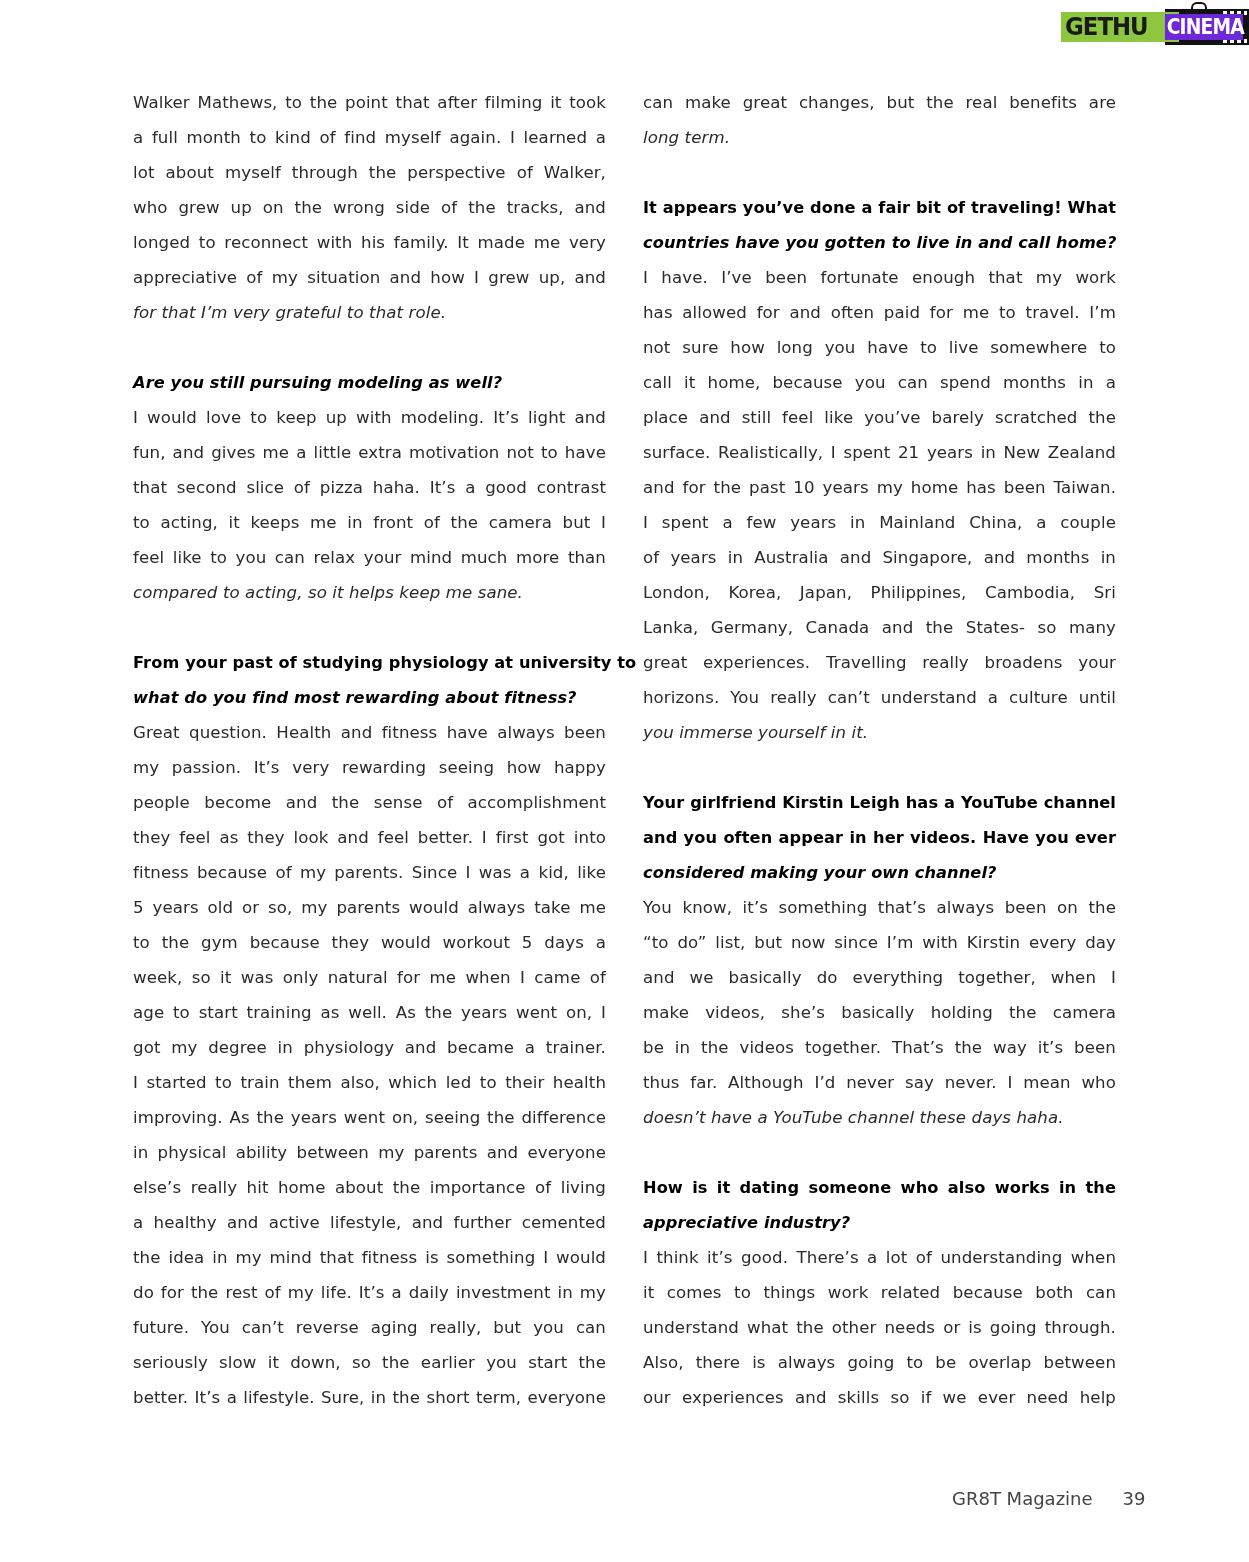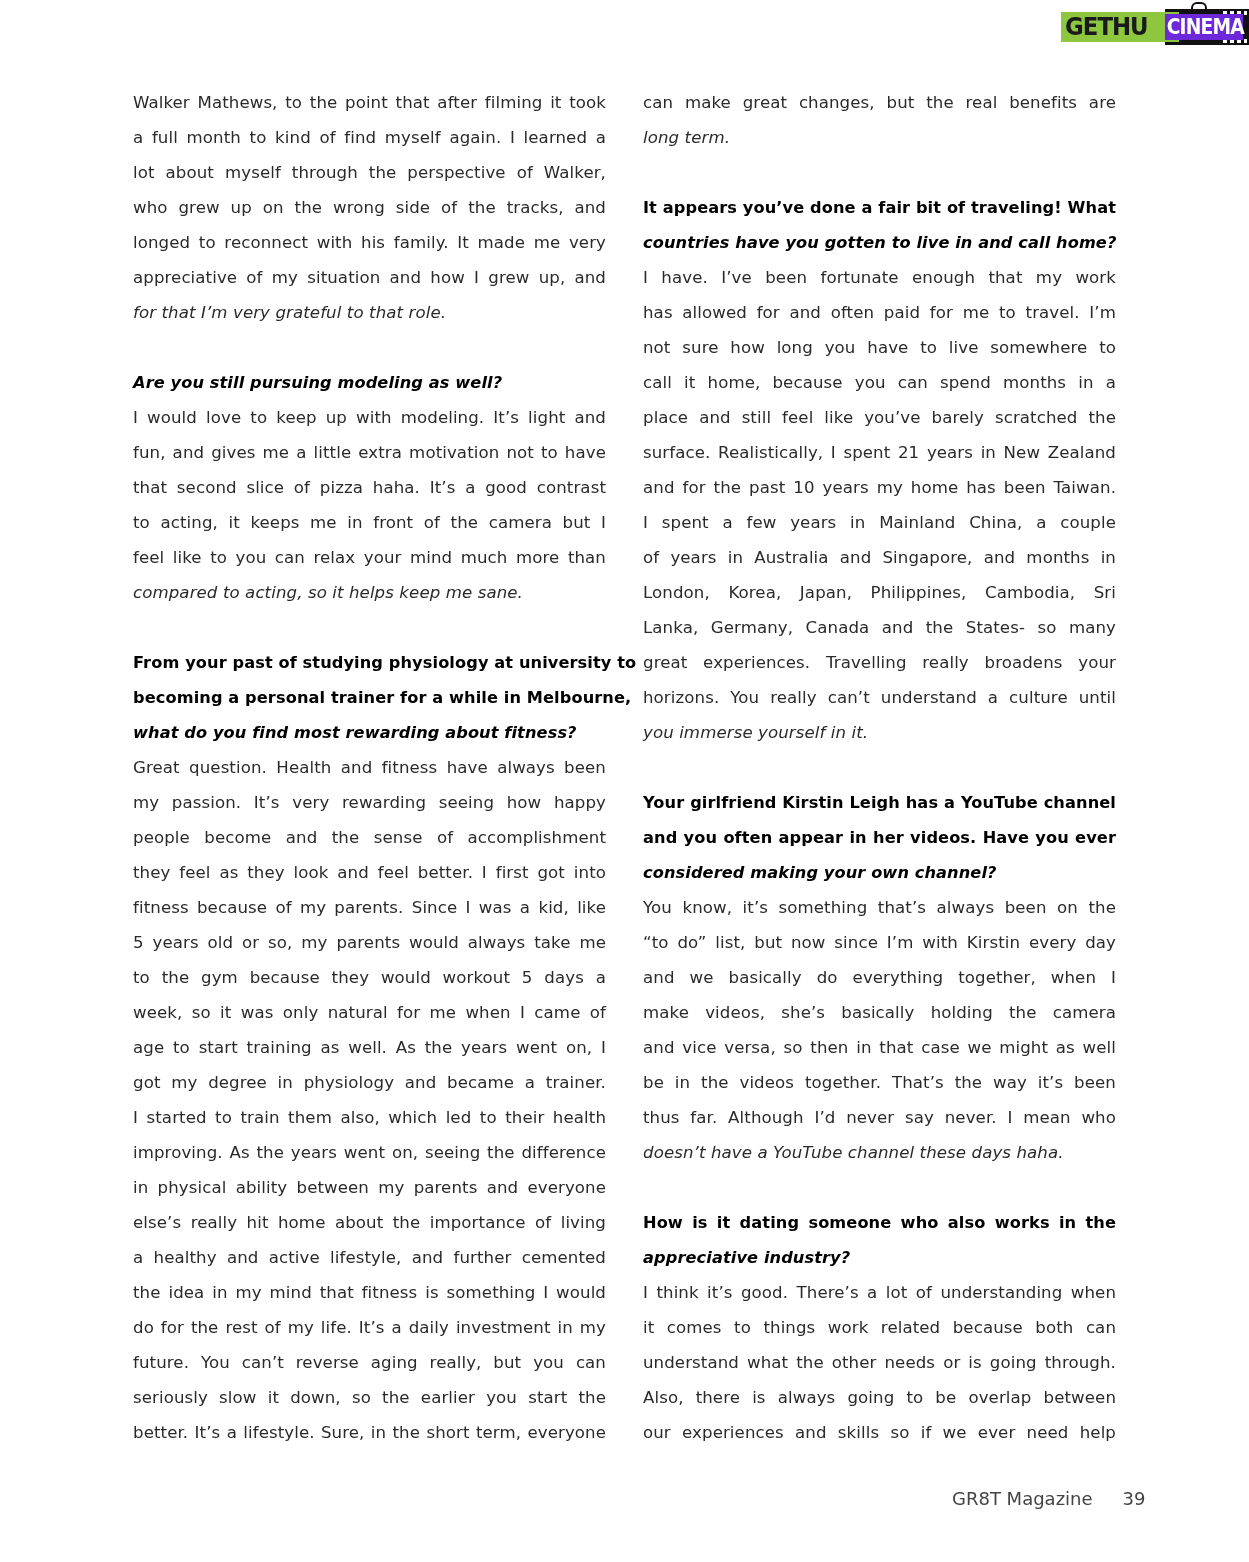--- a/index.html
+++ b/index.html
@@ -53,21 +53,20 @@
     <span class="line gap"></span>
     <span class="line q last">Are you still pursuing modeling as well?</span>
     <span class="line">I would love to keep up with modeling. It’s light and</span>
     <span class="line">fun, and gives me a little extra motivation not to have</span>
     <span class="line">that second slice of pizza haha. It’s a good contrast</span>
     <span class="line">to acting, it keeps me in front of the camera but I</span>
     <span class="line">feel like to you can relax your mind much more than</span>
     <span class="line last">compared to acting, so it helps keep me sane.</span>
     <span class="line gap"></span>
     <span class="line q">From your past of studying physiology at university to</span>
-    <span class="line q">becoming a personal trainer for a while in Melbourne,</span>
     <span class="line q last">what do you find most rewarding about fitness?</span>
     <span class="line">Great question. Health and fitness have always been</span>
     <span class="line">my passion. It’s very rewarding seeing how happy</span>
     <span class="line">people become and the sense of accomplishment</span>
     <span class="line">they feel as they look and feel better. I first got into</span>
     <span class="line">fitness because of my parents.  Since I was a kid, like</span>
     <span class="line">5 years old or so, my parents would always take me</span>
     <span class="line">to the gym because they would workout 5 days a</span>
     <span class="line">week, so it was only natural for me when I came of</span>
     <span class="line">age to start training as well.  As the years went on, I</span>
@@ -104,21 +103,20 @@
     <span class="line">horizons. You really can’t understand a culture until</span>
     <span class="line last">you immerse yourself in it.</span>
     <span class="line gap"></span>
     <span class="line q">Your girlfriend Kirstin Leigh has a YouTube channel</span>
     <span class="line q">and you often appear in her videos. Have you ever</span>
     <span class="line q last">considered making your own channel?</span>
     <span class="line">You know, it’s something that’s always been on the</span>
     <span class="line">“to do” list, but now since I’m with Kirstin every day</span>
     <span class="line">and we basically do everything together, when I</span>
     <span class="line">make videos, she’s basically holding the camera</span>
-    <span class="line">and vice versa, so then in that case we might as well</span>
     <span class="line">be in the videos together. That’s the way it’s been</span>
     <span class="line">thus far.  Although I’d never say never. I mean who</span>
     <span class="line last">doesn’t have a YouTube channel these days haha.</span>
     <span class="line gap"></span>
     <span class="line q">How is it dating someone who also works in the</span>
     <span class="line q last">appreciative industry?</span>
     <span class="line">I think it’s good. There’s a lot of understanding when</span>
     <span class="line">it comes to things work related because both can</span>
     <span class="line">understand what the other needs or is going through.</span>
     <span class="line">Also, there is always going to be overlap between</span>

